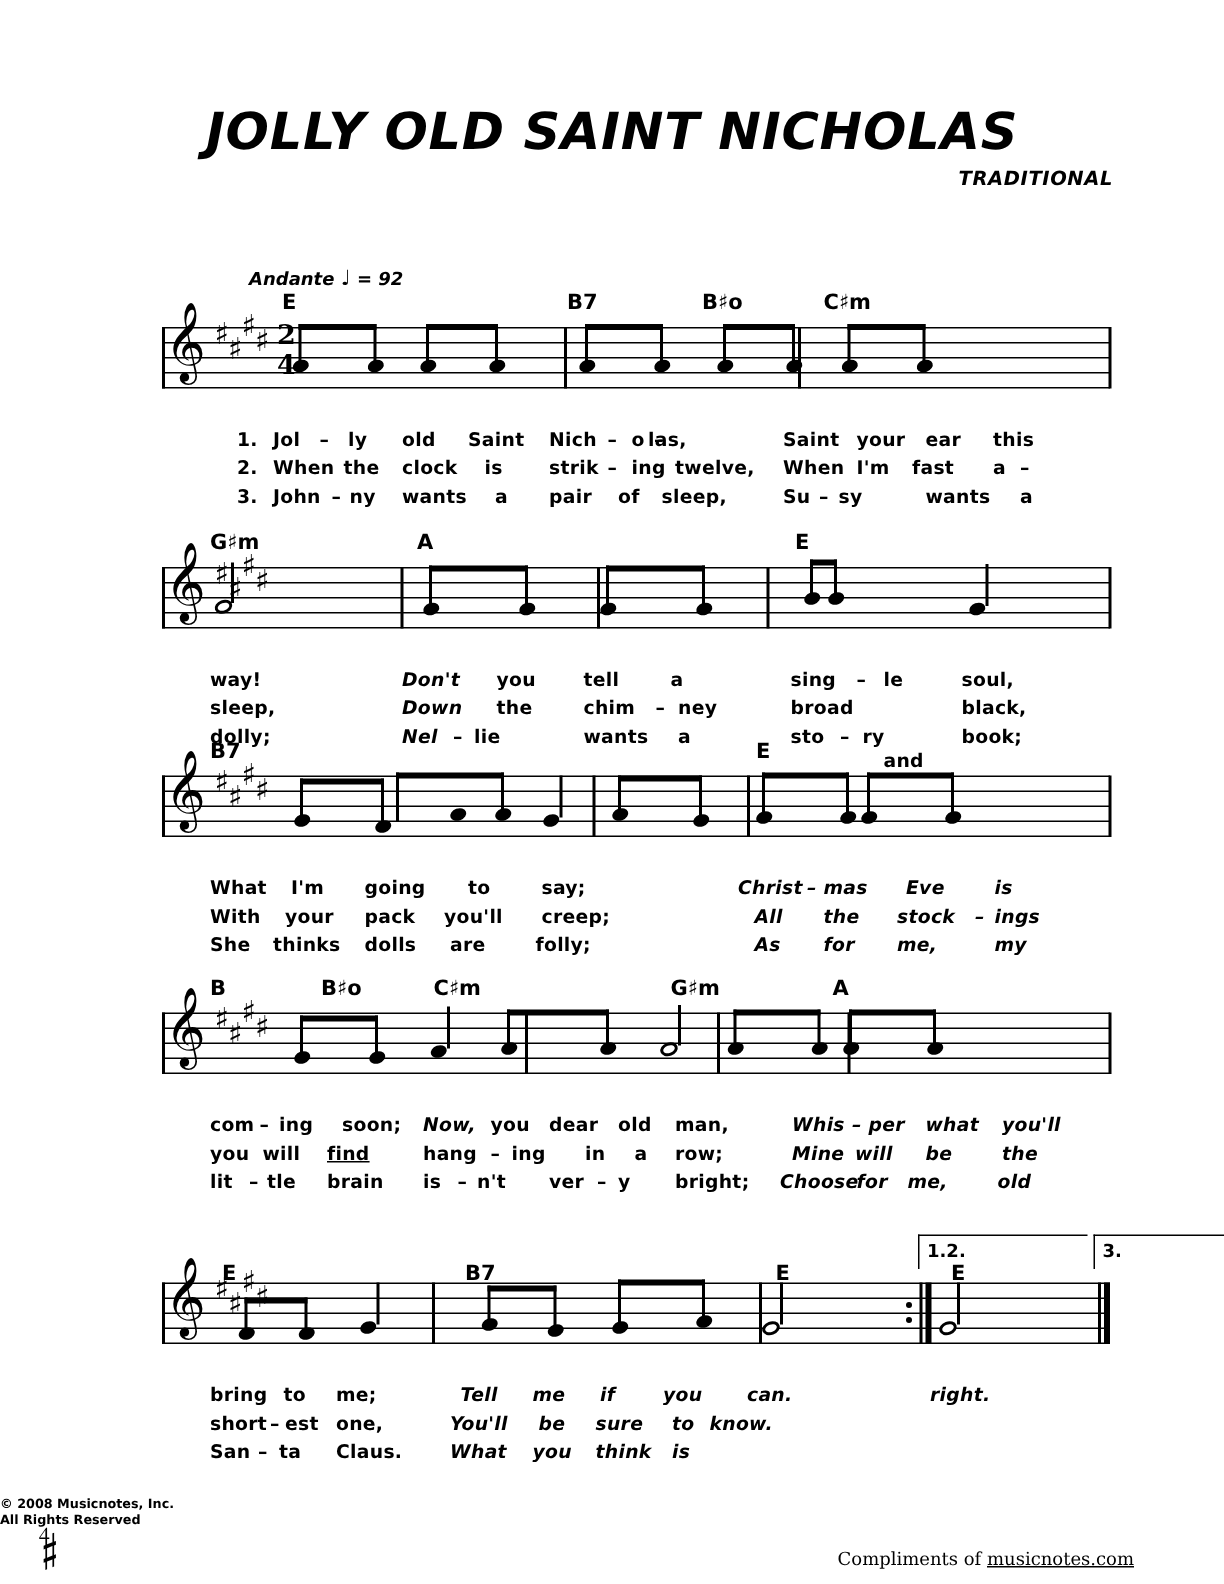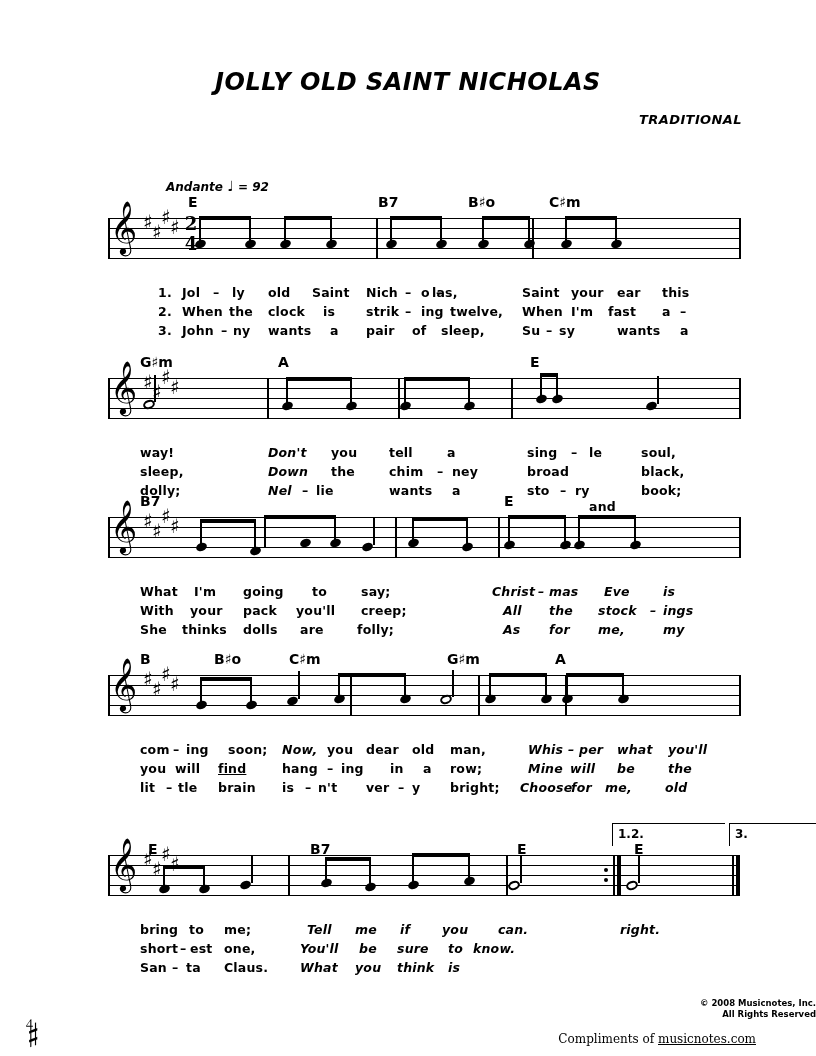--- a/index.html
+++ b/index.html
@@ -25,21 +25,21 @@
   
   .title {
     position: absolute;
     top: 68px;
     left: 0;
     width: 816px;
     text-align: center;
     font-family: "DejaVu Sans", sans-serif;
     font-style: italic;
     font-weight: bold;
-    font-size: 24px;
+    font-size: 34px;
     letter-spacing: 0.5px;
   }
   .composer {
     position: absolute;
     top: 112px;
     right: 74px;
     font-family: "DejaVu Sans", sans-serif;
     font-style: italic;
     font-weight: bold;
     font-size: 13px;
@@ -197,21 +197,21 @@
     font-weight: bold;
     font-size: 12px;
   }
 
   
   .copyright {
     position: absolute;
     top: 998px;
     left: 0;
     width: 816px;
-    text-align: right;
+    text-align: left;
     font-family: "DejaVu Sans", sans-serif;
     font-weight: bold;
     font-size: 8.5px;
     line-height: 11px;
   }
   .compliments {
     position: absolute;
     top: 1032px;
     right: 60px;
     font-family: "DejaVu Serif", serif;

